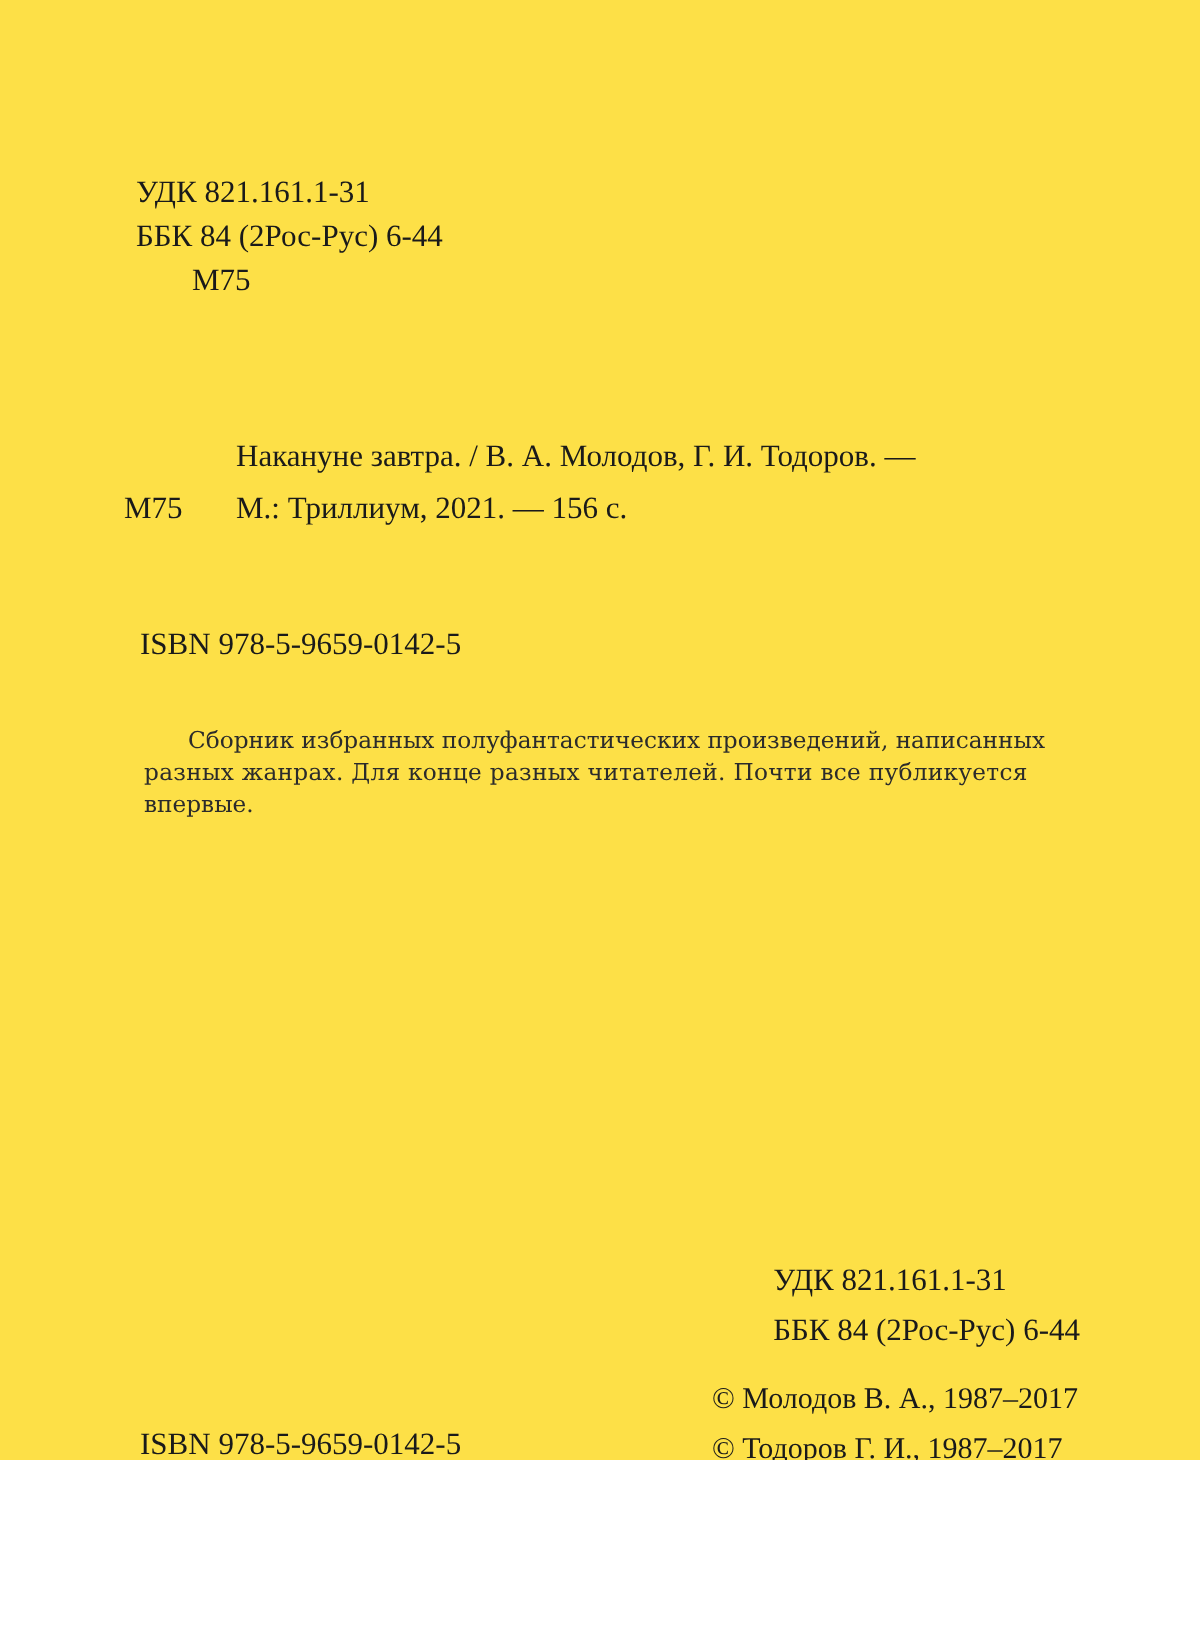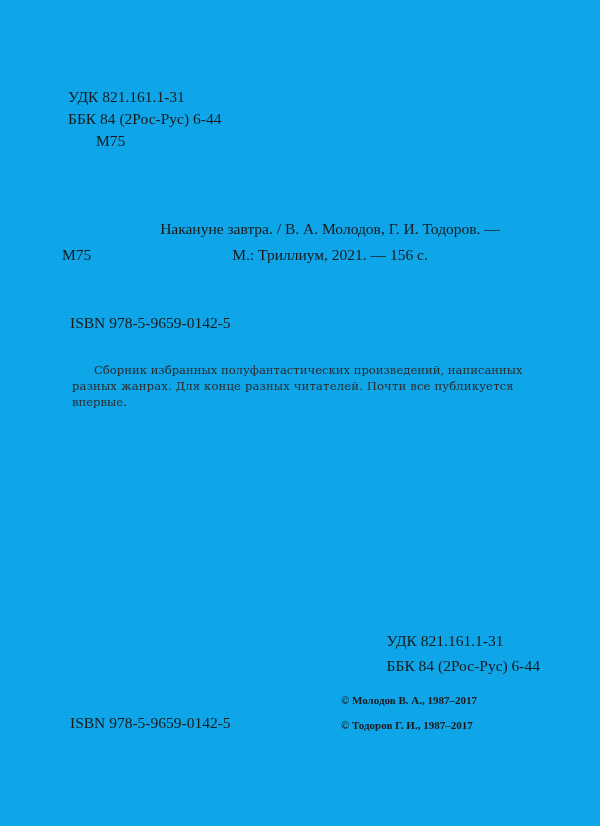--- a/index.html
+++ b/index.html
@@ -7,22 +7,22 @@
     padding: 0;
     background: #ffffff;
   }
   body {
     font-family: "Liberation Serif", "DejaVu Serif", serif;
     color: #1a1a1a;
   }
   .page {
     position: relative;
     width: 600px;
-    height: 826px;
-    background: #0ea5e9;
+    height: 730px;
+    background: #fde047;
     overflow: hidden;
   }
 
   
   .classification-top {
     position: absolute;
     left: 68px;
     top: 86px;
     font-size: 15.5px;
     line-height: 22px;
@@ -50,21 +50,20 @@
     left: 0;
     top: 26px;
     white-space: nowrap;
   }
   .biblio-text {
     padding-left: 56px;
   }
   .biblio-text .biblio-line {
     display: block;
     white-space: nowrap;
-    text-align: center;
   }
 
   
   .isbn-main {
     position: absolute;
     left: 70px;
     top: 312px;
     font-size: 15.5px;
     line-height: 22px;
     white-space: nowrap;
@@ -104,26 +103,25 @@
     text-align: left;
     white-space: nowrap;
   }
   .classification-bottom .code-line {
     display: block;
   }
 
   
   .copyright {
     position: absolute;
-    left: 341px;
+    left: 356px;
     top: 688px;
-    font-size: 11px;
+    font-size: 15px;
     line-height: 25px;
     white-space: nowrap;
-    font-weight: bold;
   }
   .copyright .copy-line {
     display: block;
   }
 
   
   .isbn-bottom {
     position: absolute;
     left: 70px;
     top: 710px;

